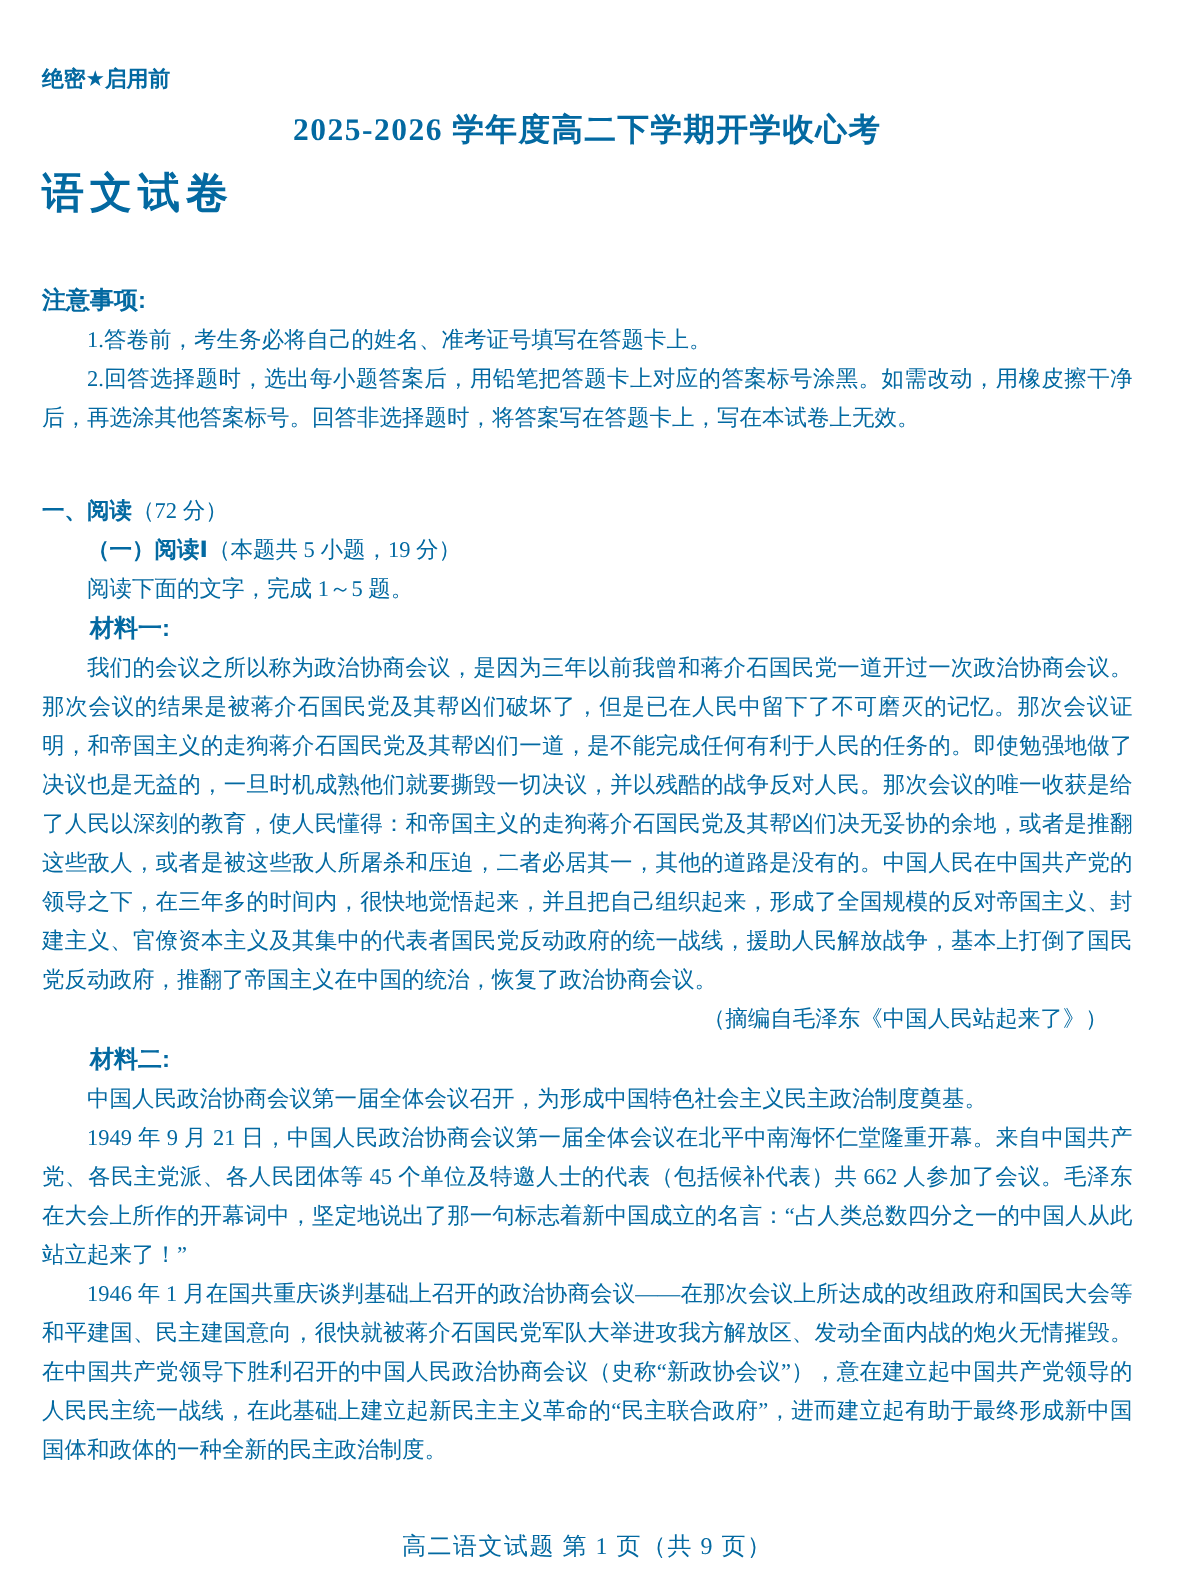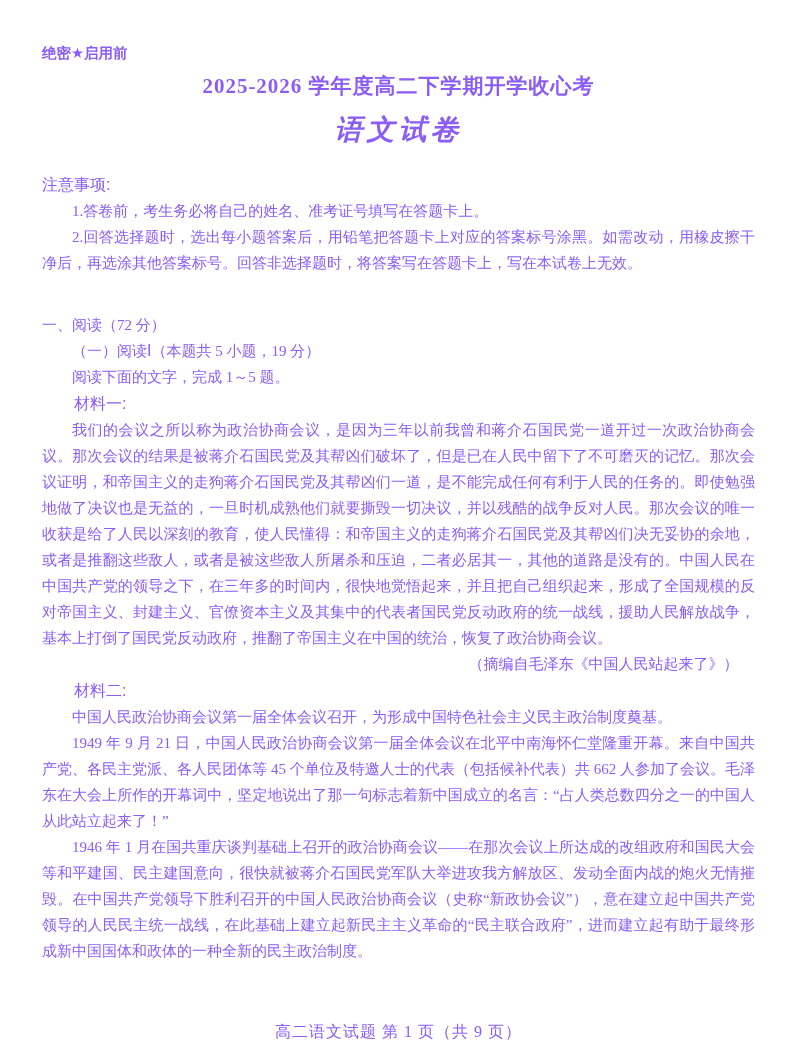--- a/index.html
+++ b/index.html
@@ -7,60 +7,58 @@
     padding: 0;
     background: #ffffff;
   }
   .page {
     position: relative;
     box-sizing: border-box;
     width: 793px;
     height: 1058px;
     margin: 0 auto;
     background: #ffffff;
-    color: #8b5cf6;
-    padding: 44px 38px 16px 42px;
+    color: #0369a1;
+    padding: 44px 38px 16px 28px;
     display: flex;
     flex-direction: column;
     overflow: hidden;
     font-family: "Liberation Serif", "DejaVu Serif", serif;
   }
   .security {
     font-family: "Liberation Sans", "DejaVu Sans", sans-serif;
     font-weight: bold;
     font-size: 14.5px;
     line-height: 18px;
   }
   .title {
     margin: 9px 0 0 0;
     text-align: center;
     font-size: 21px;
     font-weight: bold;
     letter-spacing: 1px;
     line-height: 30px;
   }
   .subtitle {
-    margin: 10px 0 22px 0;
-    text-align: center;
+    margin: 10px 0 38px 0;
     font-size: 28px;
     font-weight: bold;
     letter-spacing: 4px;
     line-height: 38px;
-    font-style: italic;
   }
   .line {
     margin: 0;
     font-size: 15px;
     line-height: 26px;
     text-align: justify;
   }
   .indent { text-indent: 2em; }
   .hei {
     font-family: "Liberation Sans", "DejaVu Sans", sans-serif;
-    font-weight: normal;
+    font-weight: bold;
   }
   .kai {
     font-family: "Liberation Serif", "DejaVu Serif", serif;
   }
   .notice-heading {
     font-size: 16px;
     line-height: 27px;
   }
   .section-heading { margin-top: 36px; }
   .source-line {

